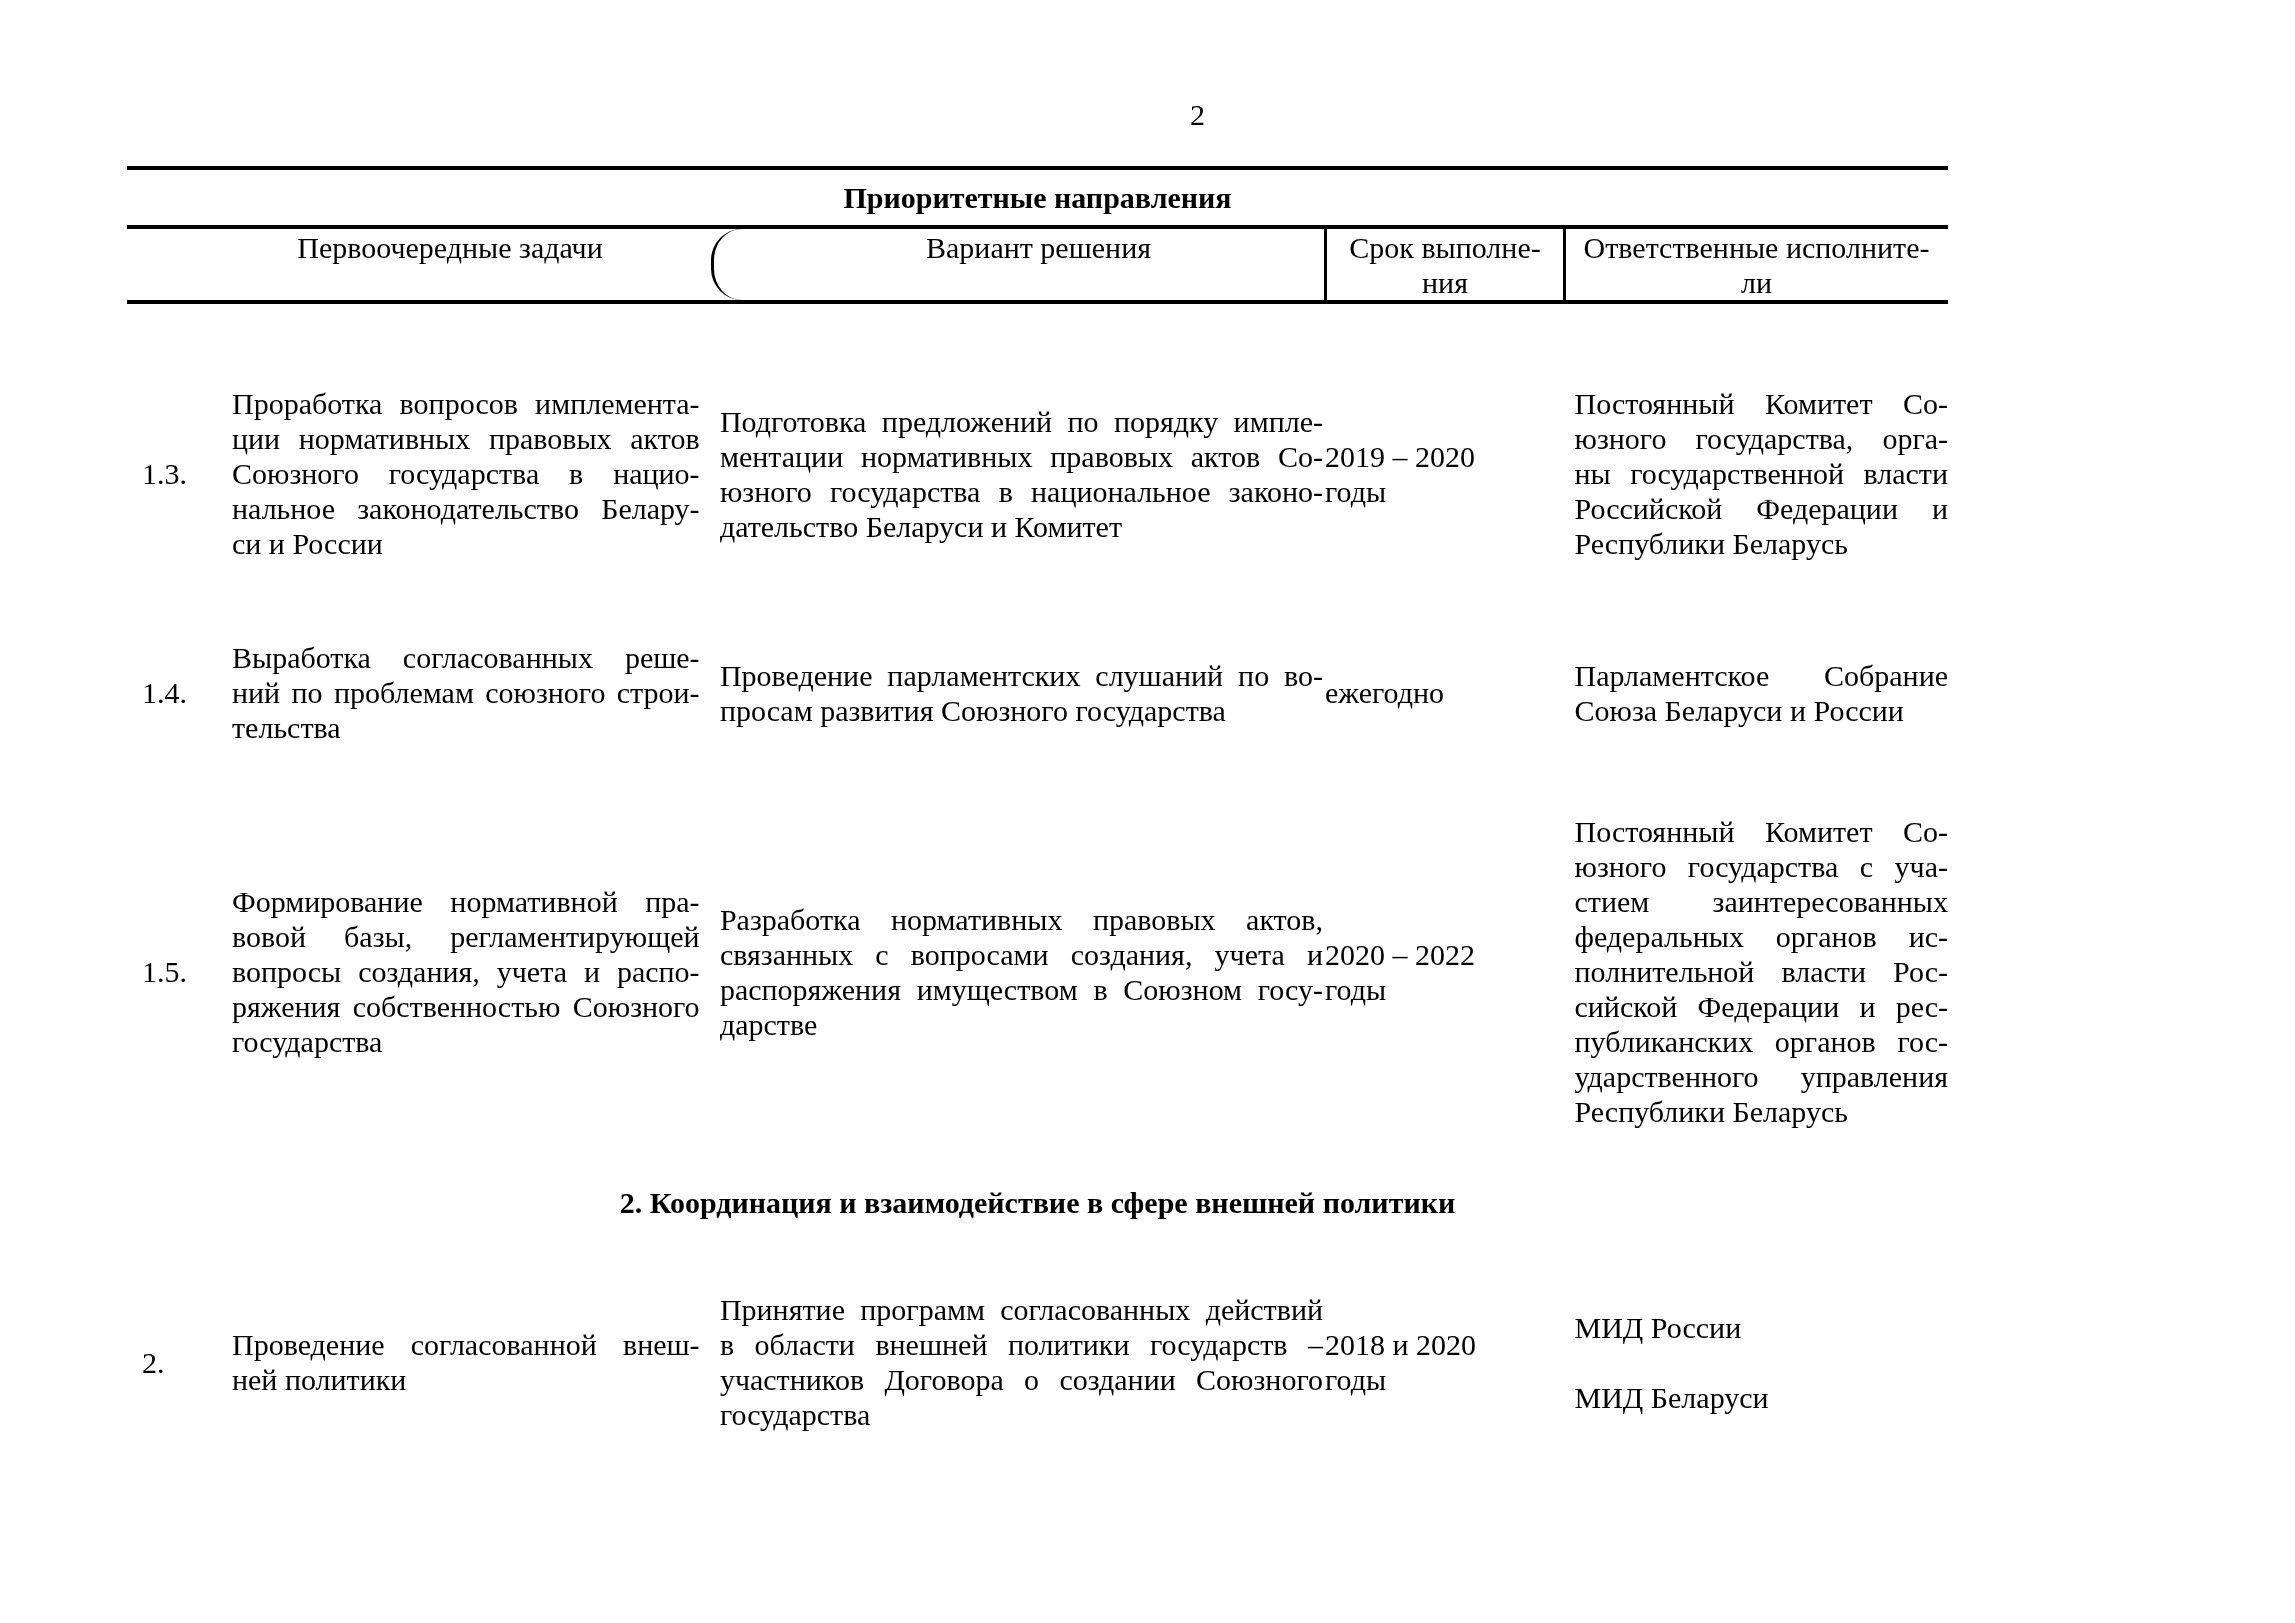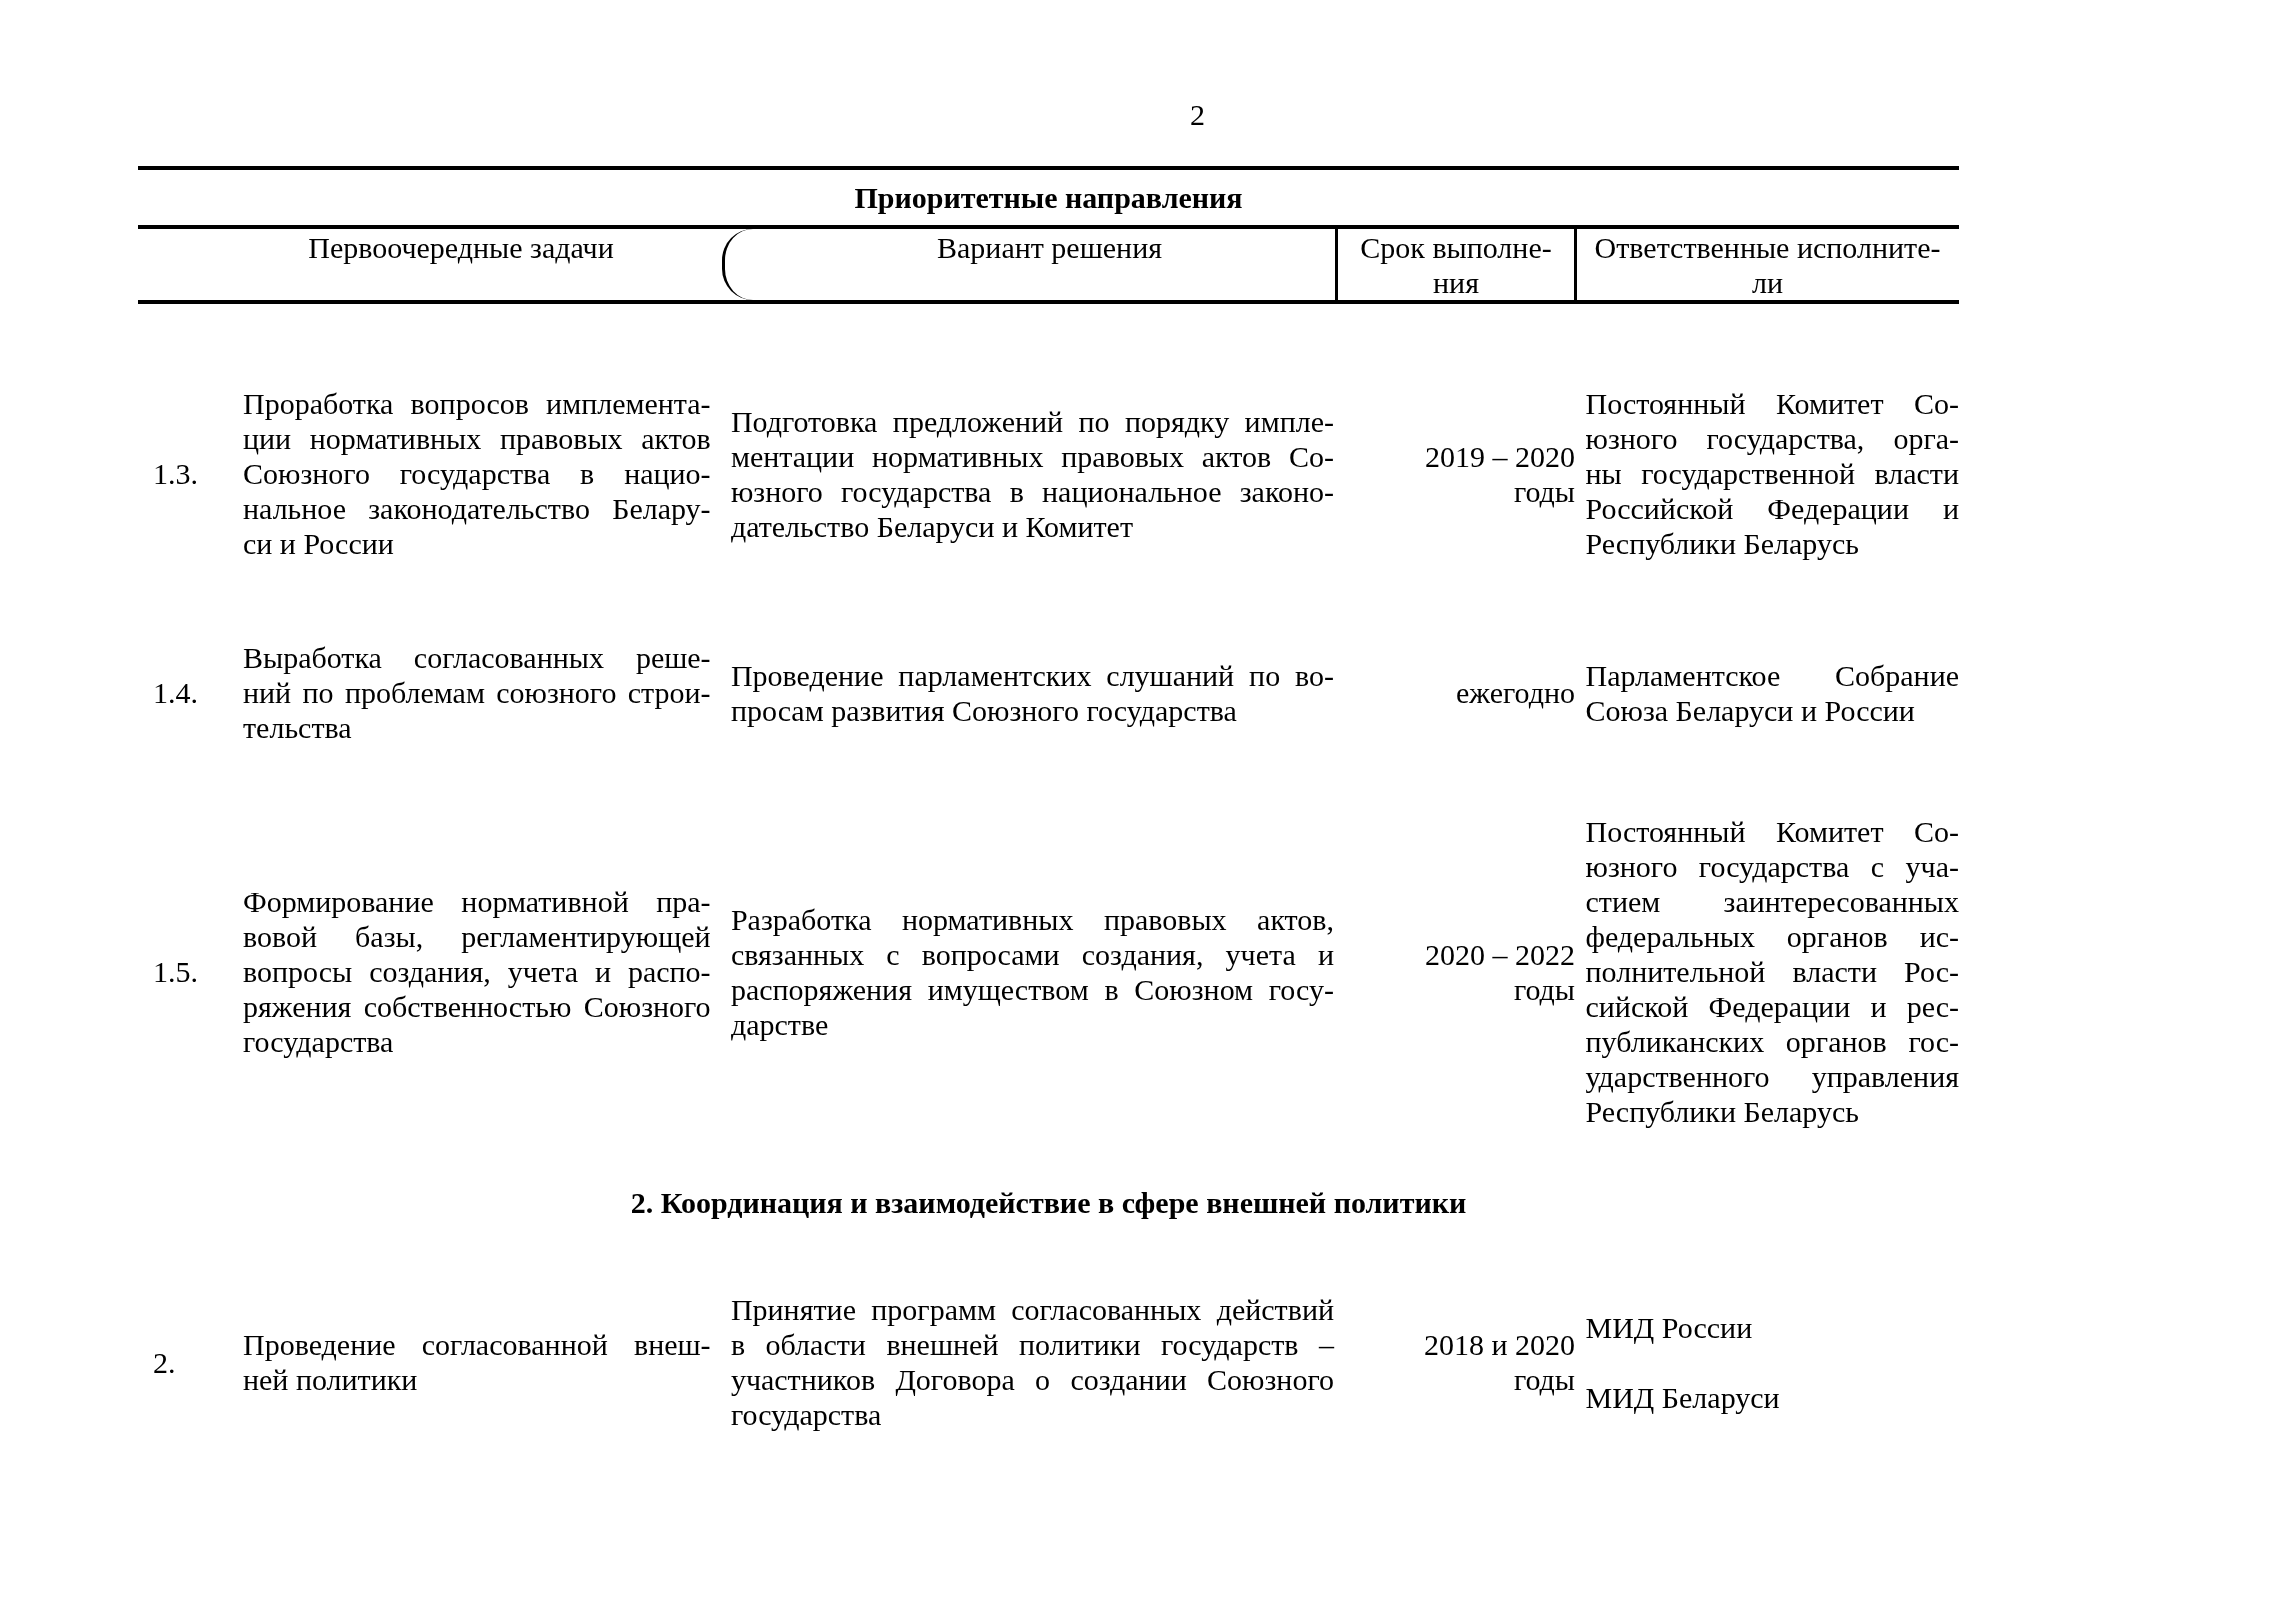--- a/index.html
+++ b/index.html
@@ -23,21 +23,21 @@
   }
   .page-number {
     position: absolute;
     left: 1190px;
     top: 97px;
     font-size: 30px;
     line-height: 35px;
   }
   .doc-table {
     position: absolute;
-    left: 138px;
+    left: 127px;
     top: 166px;
     width: 1821px;
   }
   .t-title {
     box-sizing: border-box;
     border-top: 4.6px solid #000;
     border-bottom: 4.6px solid #000;
     height: 63px;
     display: flex;
     align-items: center;
@@ -69,21 +69,21 @@
     align-items: center;
   }
   .c {
     box-sizing: border-box;
     font-size: 30px;
     line-height: 35px;
   }
   .c.num  { width: 105px; padding-left: 15px; }
   .c.task { width: 480px; padding-right: 12.4px; }
   .c.sol  { width: 613px; padding-left: 7.9px; padding-right: 2px; }
-  .c.dead { width: 239px; text-align: right; white-space: pre-line; }
+  .c.dead { width: 239px; text-align: left; white-space: pre-line; }
   .c.resp { width: 384px; padding-left: 10.5px; }
 
   .line { text-align: left; }
   .line.j {
     text-align: justify;
     text-align-last: justify;
     text-justify: inter-word;
   }
   .para + .para { margin-top: 35px; }
 

